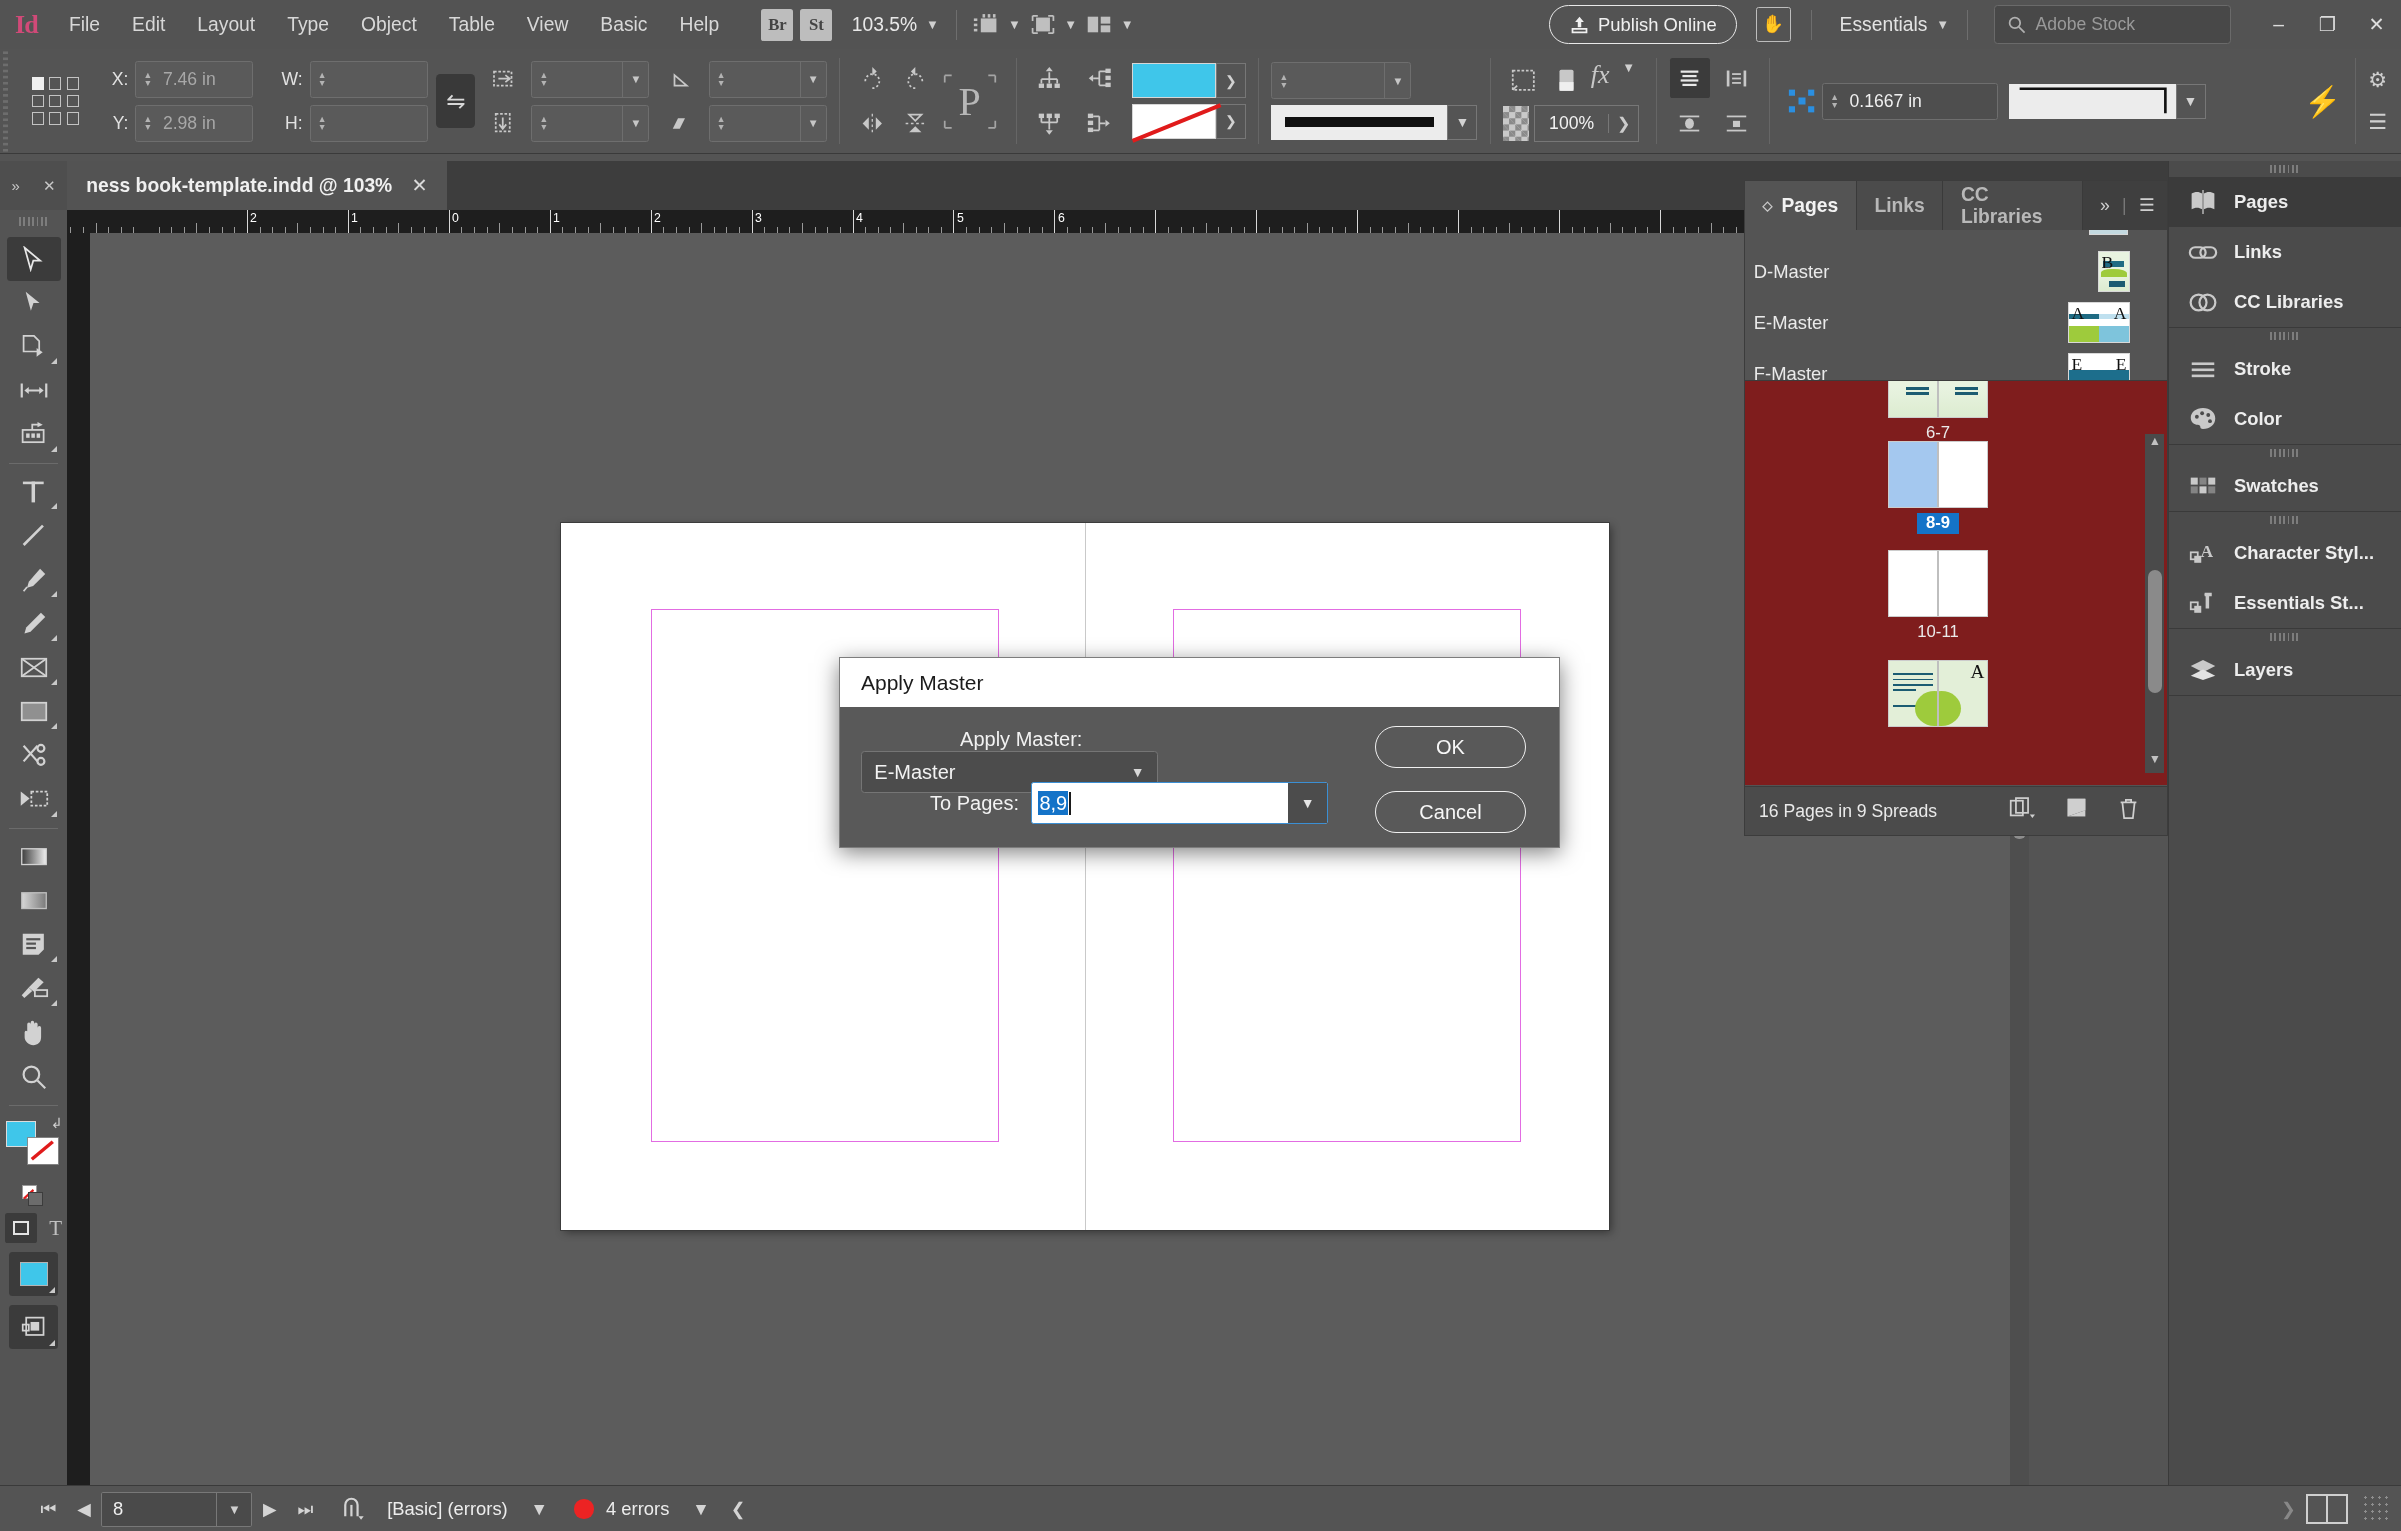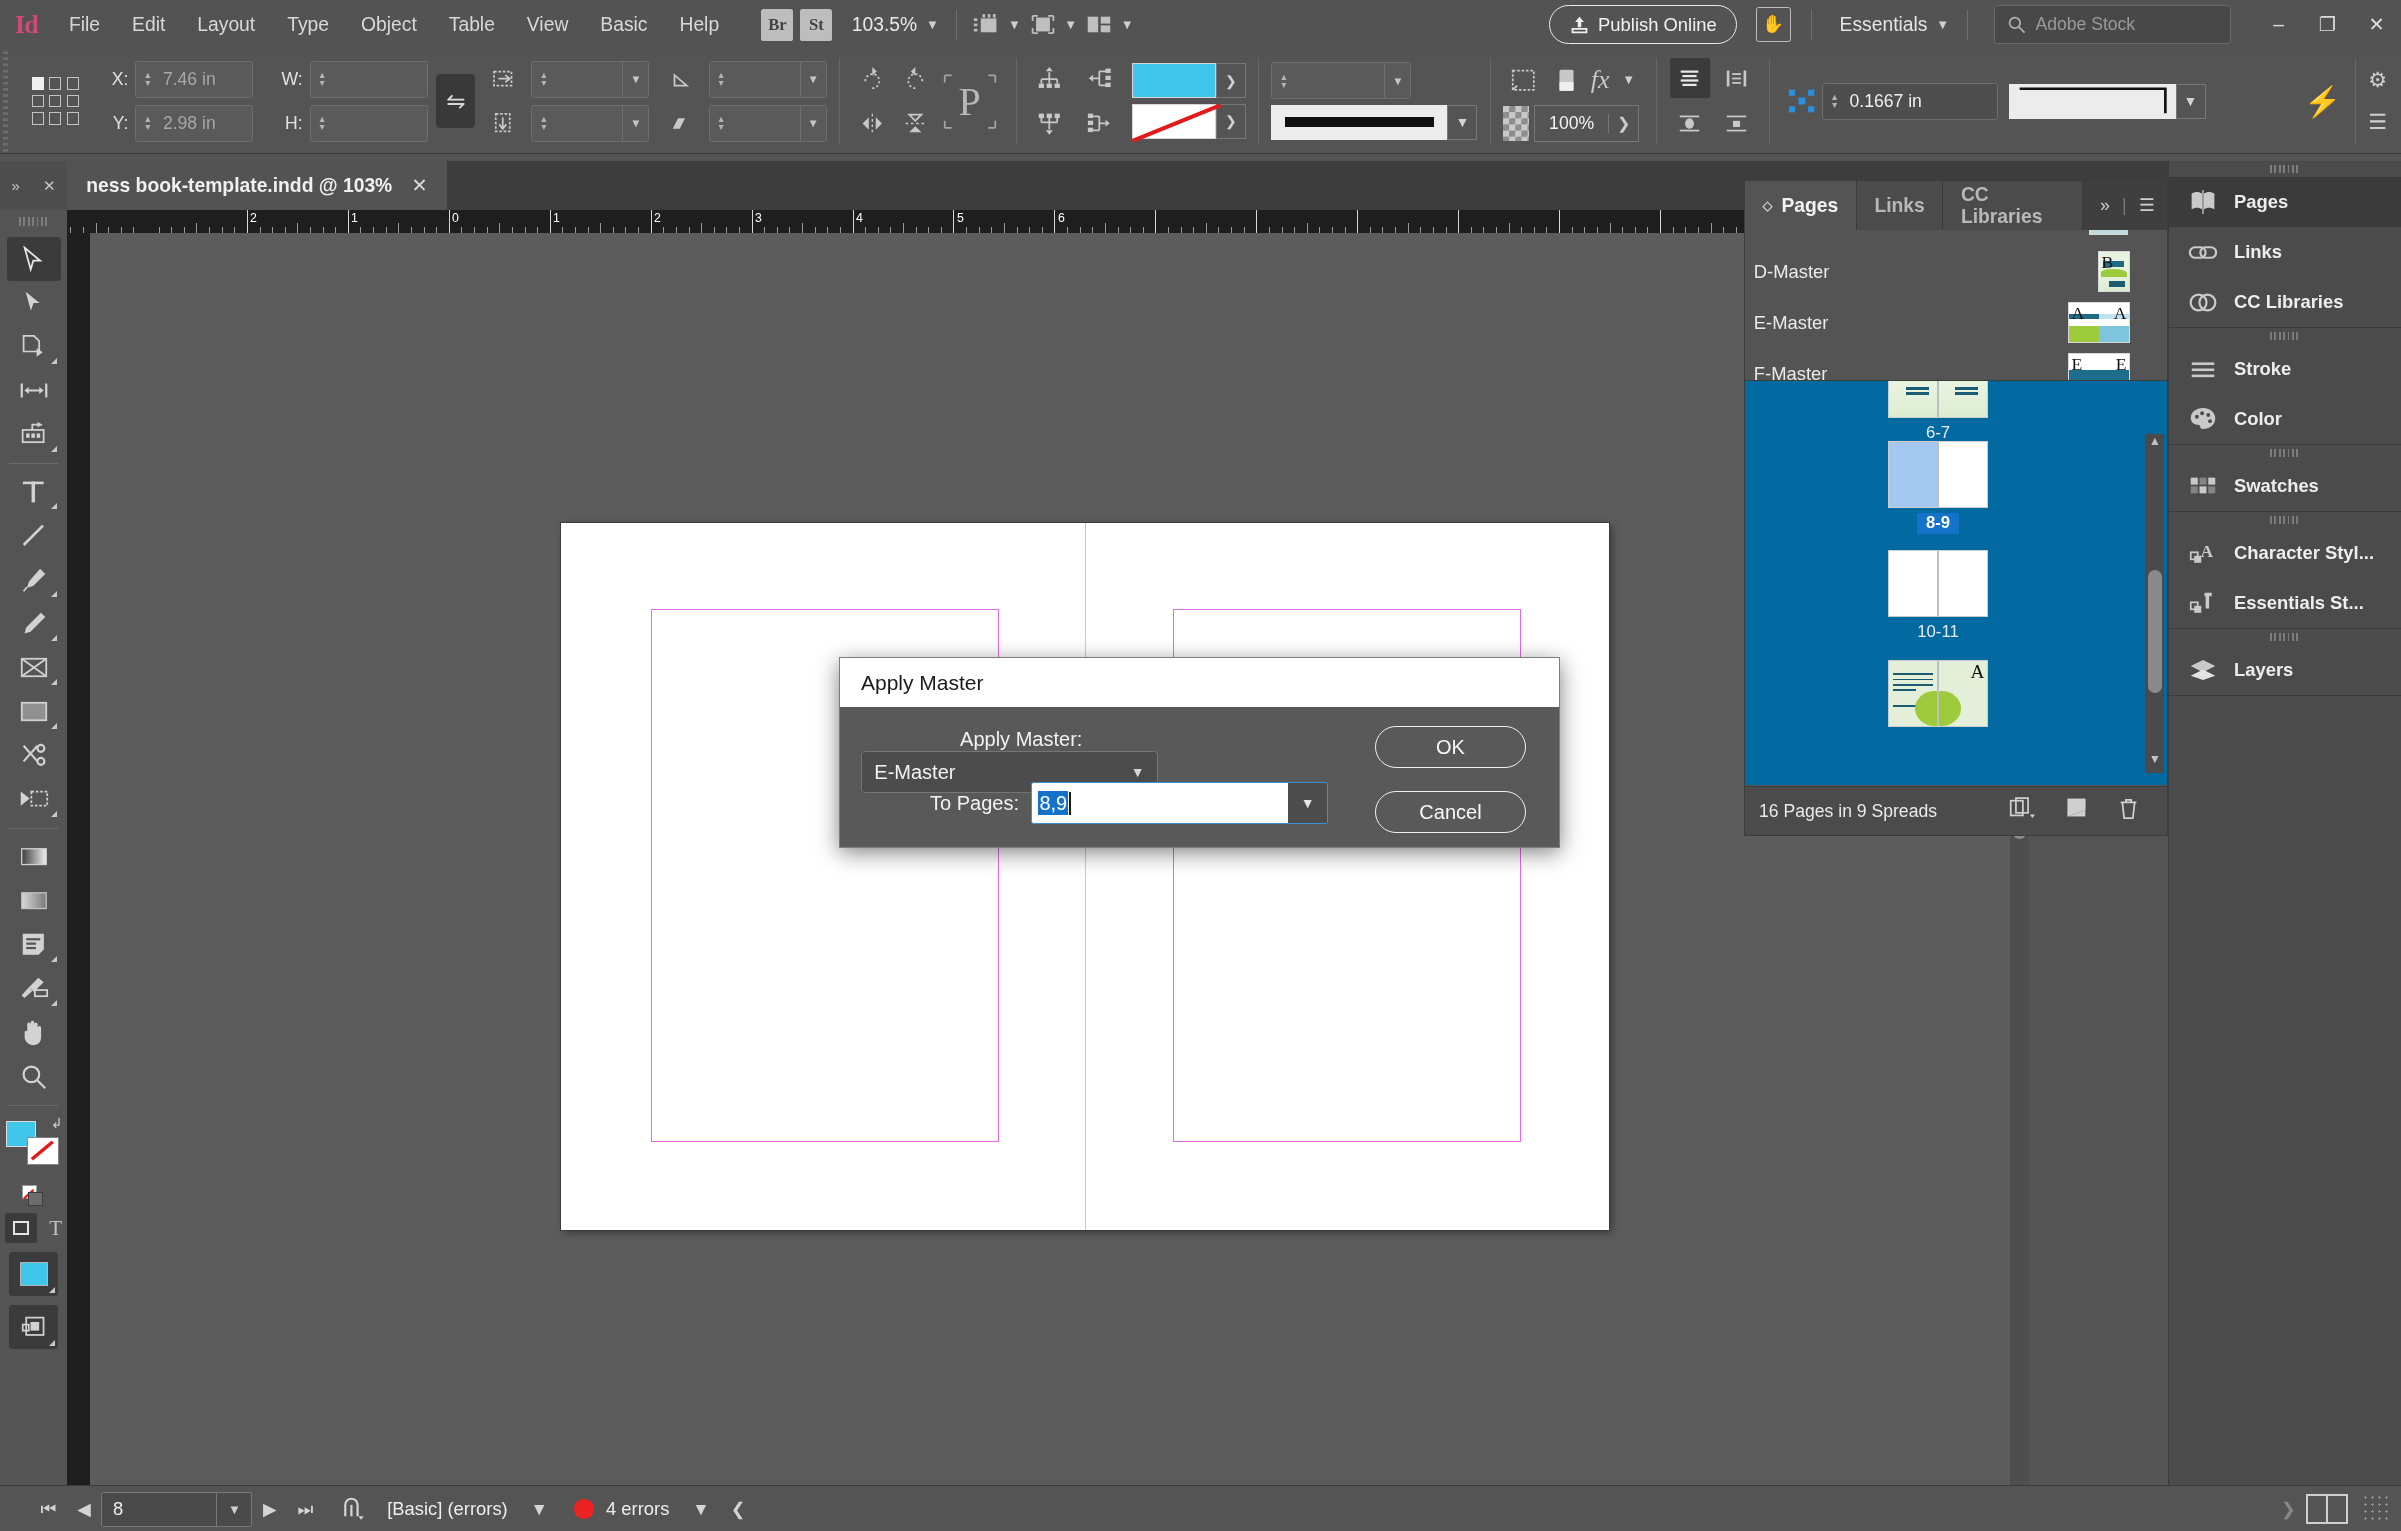--- a/index.html
+++ b/index.html
@@ -202,21 +202,21 @@
   .masters { position:relative; height:151px; overflow:hidden; background:#545454;
     border-bottom:1.8px solid #3c3c3c; }
   .master-row { display:flex; align-items:center; height:51px; padding-left:8.8px; }
   .master-row .nm { color:#eaeaea; font-size:18.4px; }
   .master-thumb { margin-left:auto; margin-right:37px; display:flex;
     border:0.9px solid #d8d8d8; }
   .mt-page { width:30px; height:39px; position:relative; overflow:hidden; }
   .mt-letter { position:absolute; left:2.6px; top:0px; font-size:17.6px; color:#111;
     font-family:"Liberation Serif",serif; z-index:3; }
   .mt-letter.r { left:auto; right:2.6px; }
-  .pagelist { position:relative; height:404px; overflow:hidden; background:#0369a1; }
+  .pagelist { position:relative; height:404px; overflow:hidden; background:#7f1d1d; }
   .spreaditem { position:absolute; left:0; width:386px; text-align:center; }
   .thumbwrap { display:inline-flex; border:0.9px solid #cccccc; }
   .tpage { width:49px; height:65px; background:#ffffff; position:relative;
     overflow:hidden; }
   .tpage.blue { background:#a4c8ef; }
   .spine { position:absolute; left:50%; top:0; width:1.8px; height:100%;
     background:#bfbfbf; margin-left:-0.9px; z-index:4; }
   .plabel { color:#eaeaea; font-size:16.7px; margin-top:2.6px; display:inline-block; }
   .plabel.sel { background:#1473c8; color:#fff; padding:0.9px 8.8px; font-weight:700; }
   .panel-scroll { position:absolute; right:2.6px; top:53px; width:19.3px; bottom:12.3px;
@@ -578,21 +578,21 @@
       <div style="display:flex">
         <div class="strokebox">
             <div class="strokeline"></div>
           </div>
         <div class="arrowbtn" style="height:35px">▼</div>
       </div>
     </div>
 
     <div class="cb-sep"></div>
     <div style="display:flex;flex-direction:column;gap:5.3px">
-      <div style="display:flex;gap:4px;align-items:center">
+      <div style="display:flex;gap:4px;align-items:flex-start">
         <span class="iconbtn">
           <svg width="24.6" height="24.6" viewBox="0 0 28 28">
               <rect x="2" y="3" width="24" height="22" fill="none" stroke="#c8c8c8" stroke-width="2" stroke-dasharray="3 2"></rect>
               <path d="M2 25l5-5" stroke="#c8c8c8" stroke-width="2"></path>
             </svg>
         </span>
         <span class="iconbtn">
           <svg width="23" height="24.6" viewBox="0 0 26 28">
               <rect x="5" y="2" width="16" height="24" rx="2" fill="#c8c8c8"></rect>
               <rect x="5" y="16" width="16" height="10" fill="#efefef"></rect>

